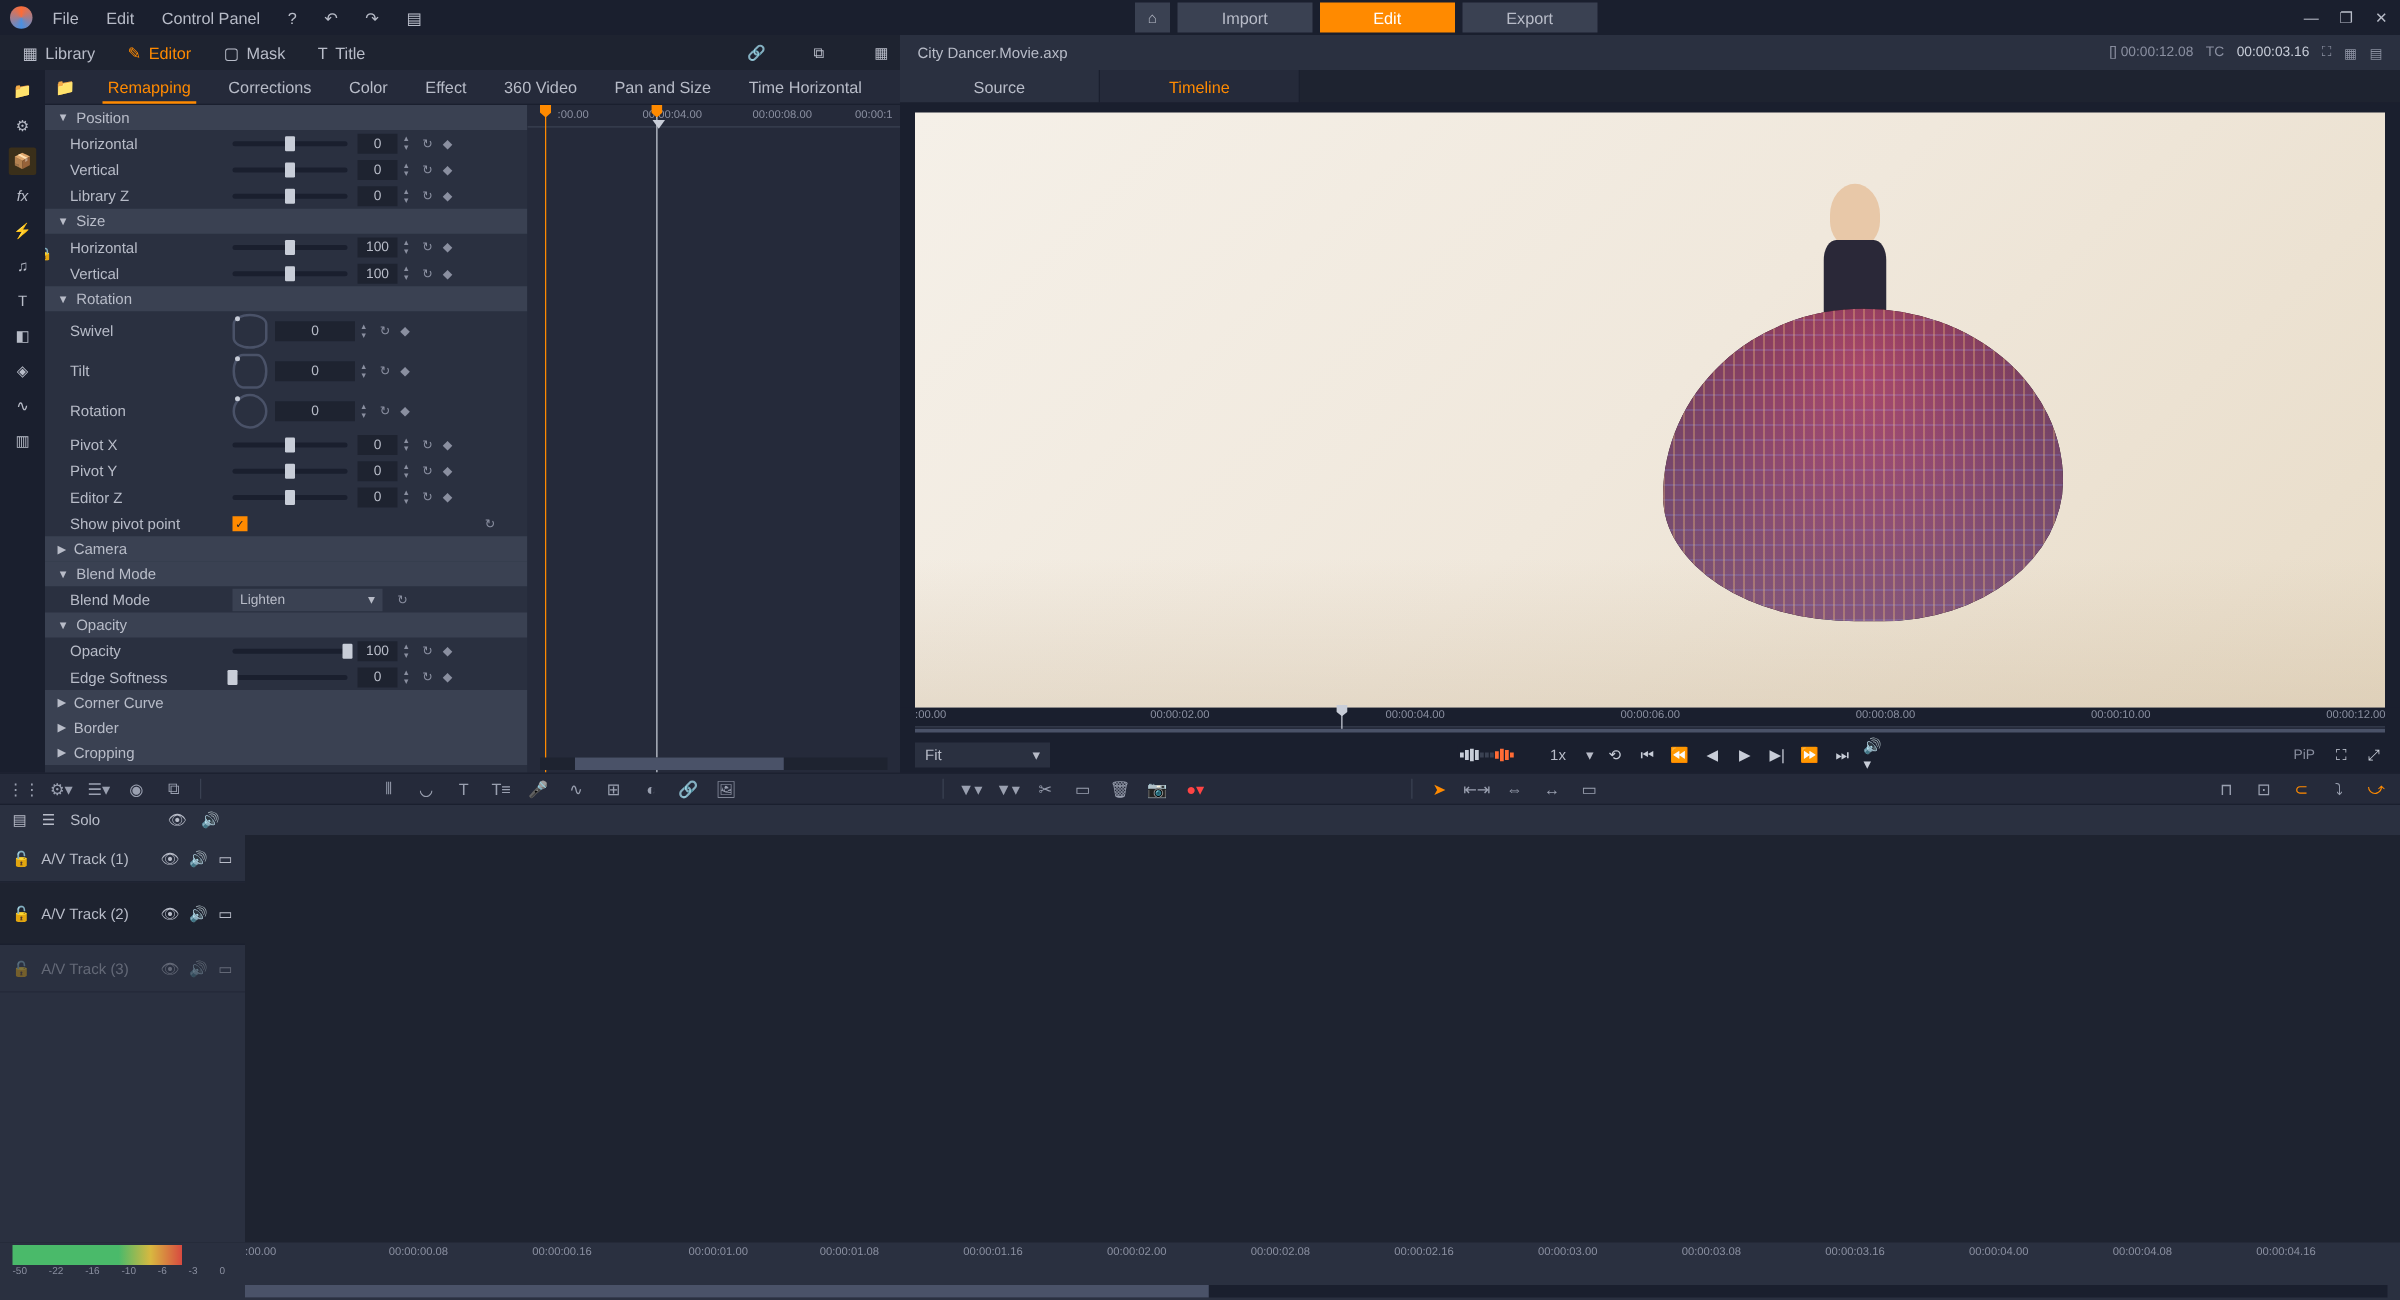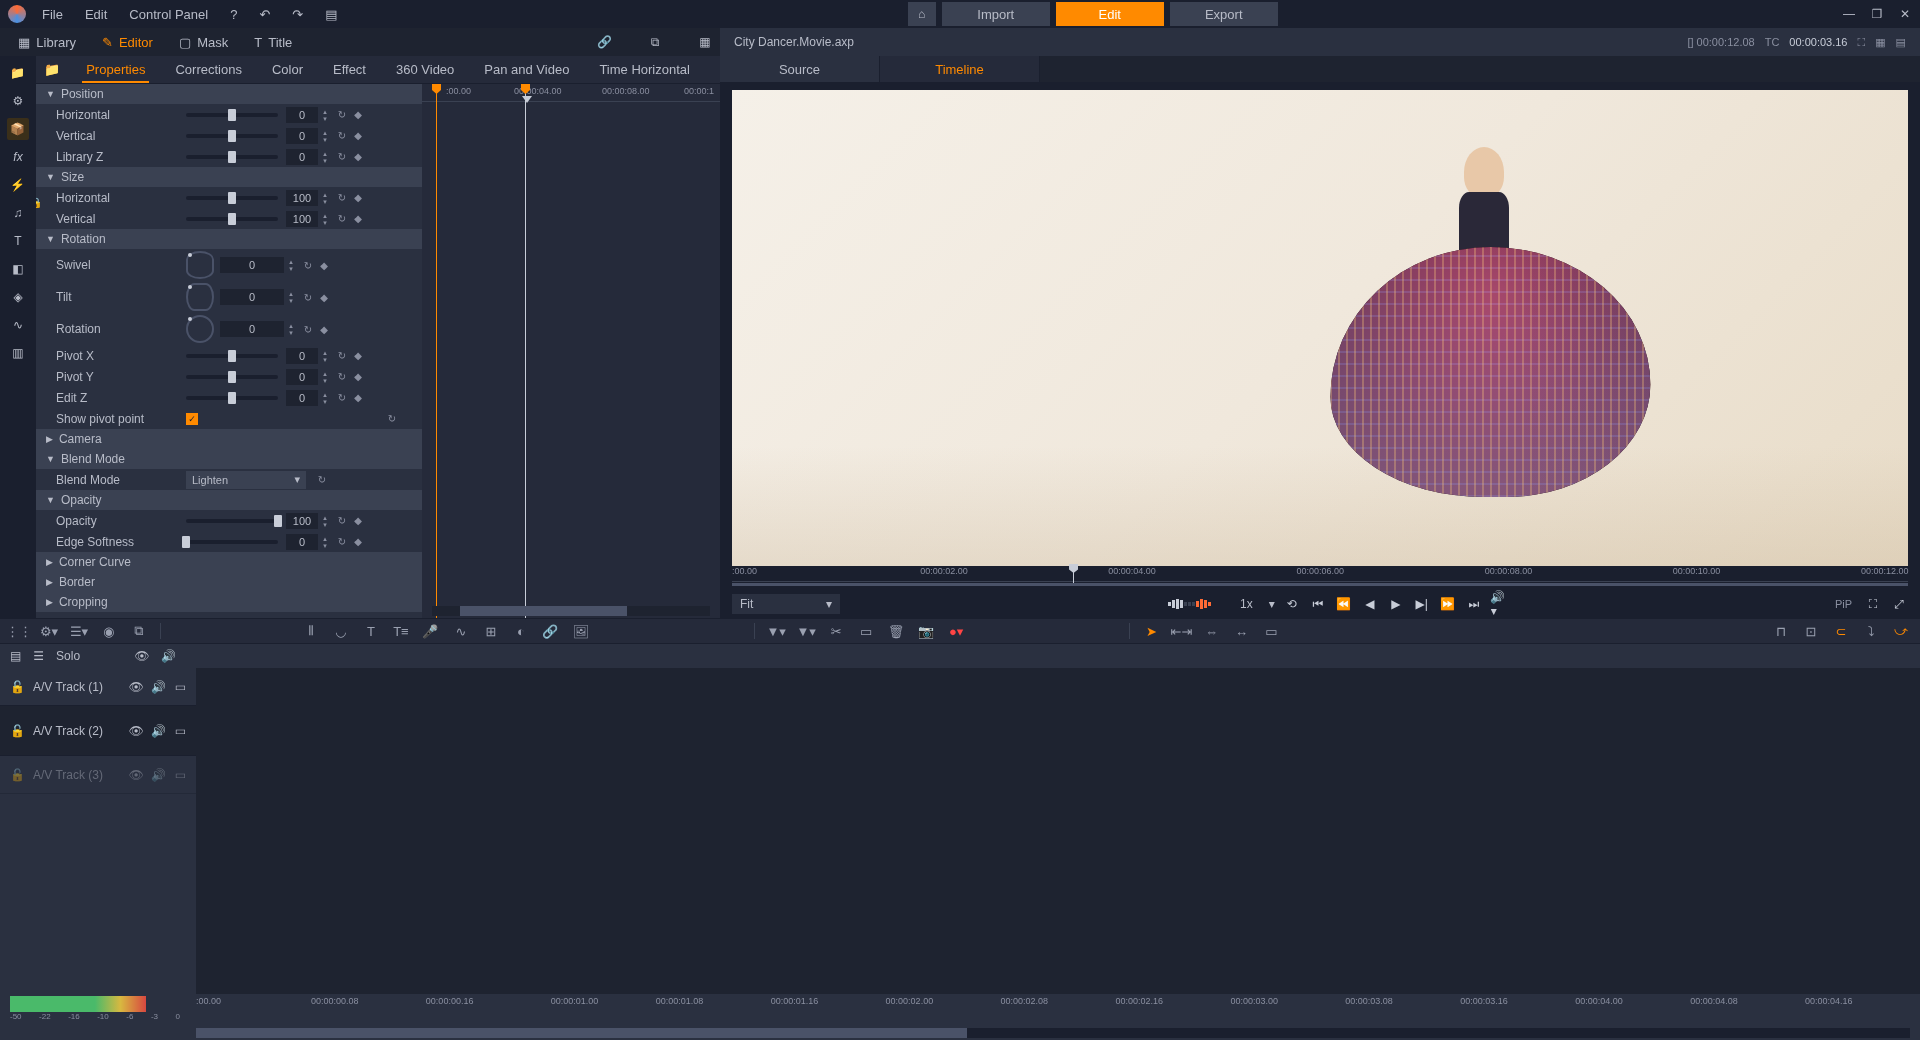--- a/index.html
+++ b/index.html
@@ -191,26 +191,26 @@
         <div class="rail-icon">T</div>
         <div class="rail-icon">◧</div>
         <div class="rail-icon">◈</div>
         <div class="rail-icon">∿</div>
         <div class="rail-icon">▥</div>
       </div>
 
       <div class="props-panel">
         <div class="props-sub-tabs">
           <div class="ptab-strip" style="color:#ff8a00">📁</div>
-          <div class="subtab active">Properties</div>
+          <div class="subtab active">Remapping</div>
           <div class="subtab">Corrections</div>
           <div class="subtab">Color</div>
           <div class="subtab">Effect</div>
           <div class="subtab">360 Video</div>
-          <div class="subtab">Pan and Video</div>
+          <div class="subtab">Pan and Size</div>
           <div class="subtab">Time Horizontal</div>
         </div>
 
         <div class="props-content-row">
           <div class="props-scroll">
 
             <div class="group-head">
                 <span class="tri">▼</span>
                 <span>Position</span>
               </div>
@@ -363,21 +363,21 @@
               <div class="spinner">
                   <div>▴</div>
                   <div>▾</div>
                 </div>
               <div class="kf-icons">
                   <div class="kf-ico">↻</div>
                   <div class="kf-ico">◆</div>
                 </div>
             </div>
             <div class="prop-row">
-              <span class="prop-label">Edit Z</span>
+              <span class="prop-label">Editor Z</span>
               <div class="slider">
                   <div class="slider-thumb" style="left:50%"></div>
                 </div>
               <div class="num-input">0</div>
               <div class="spinner">
                   <div>▴</div>
                   <div>▾</div>
                 </div>
               <div class="kf-icons">
                   <div class="kf-ico">↻</div>

